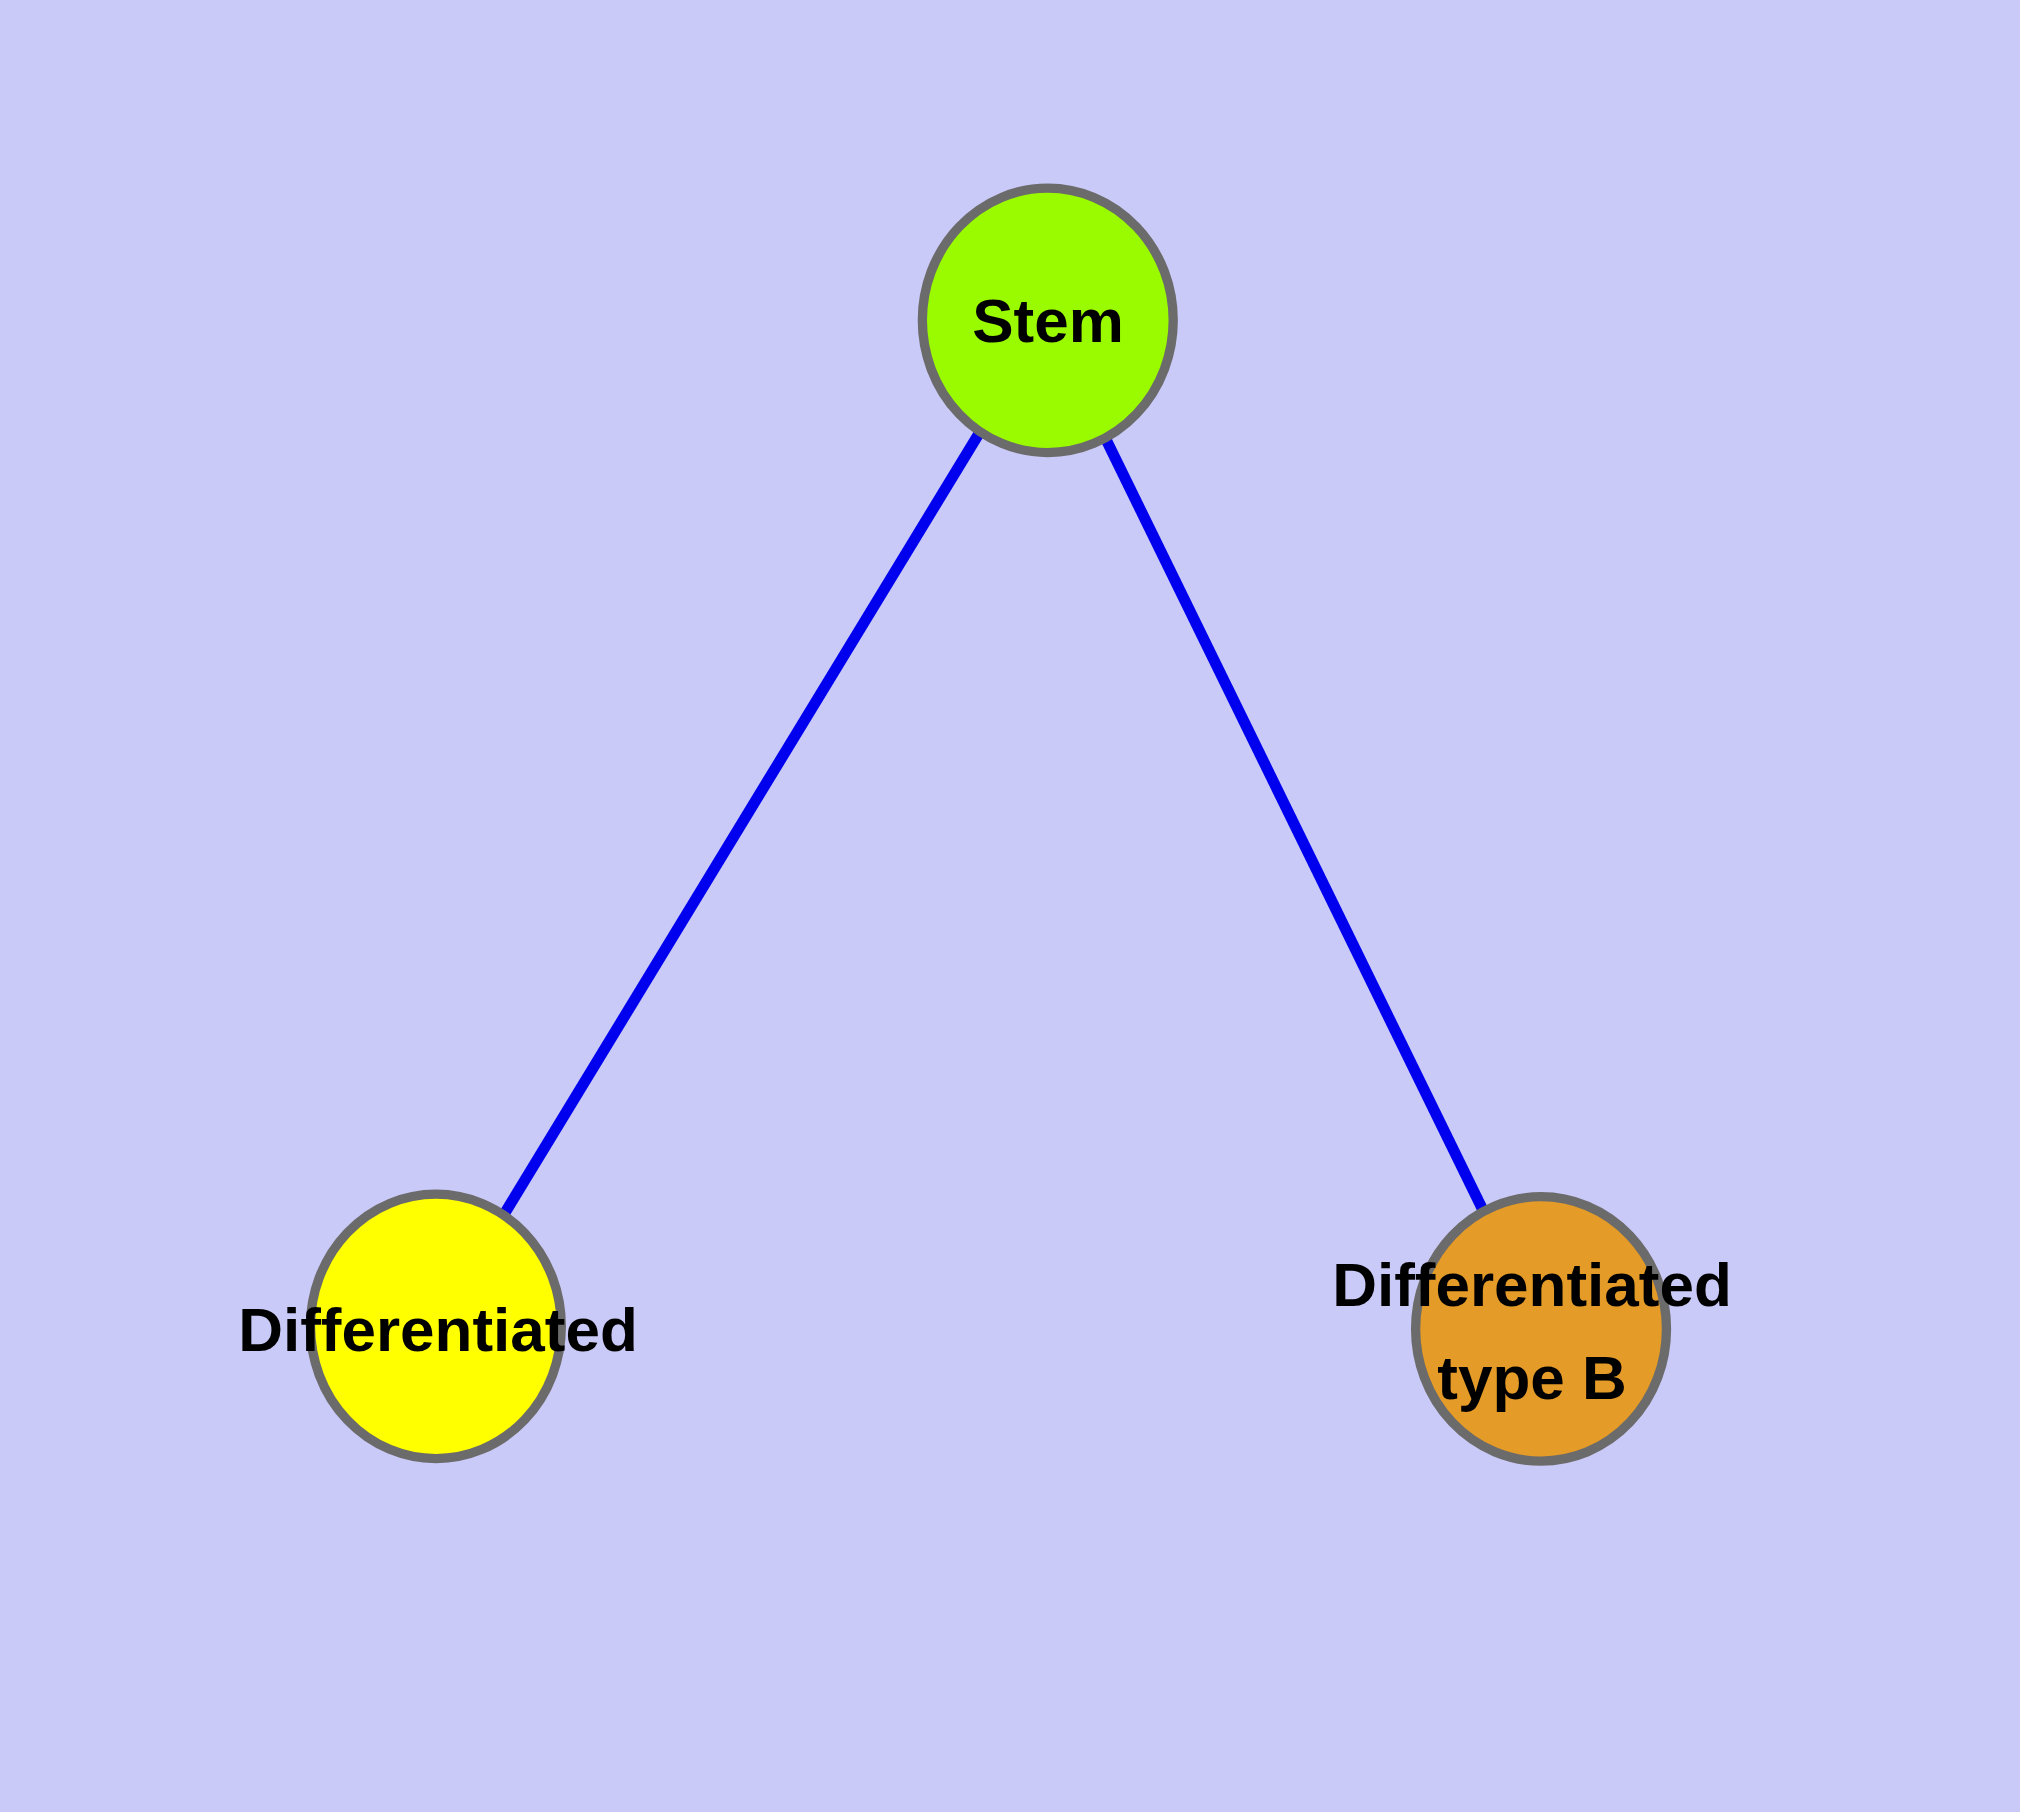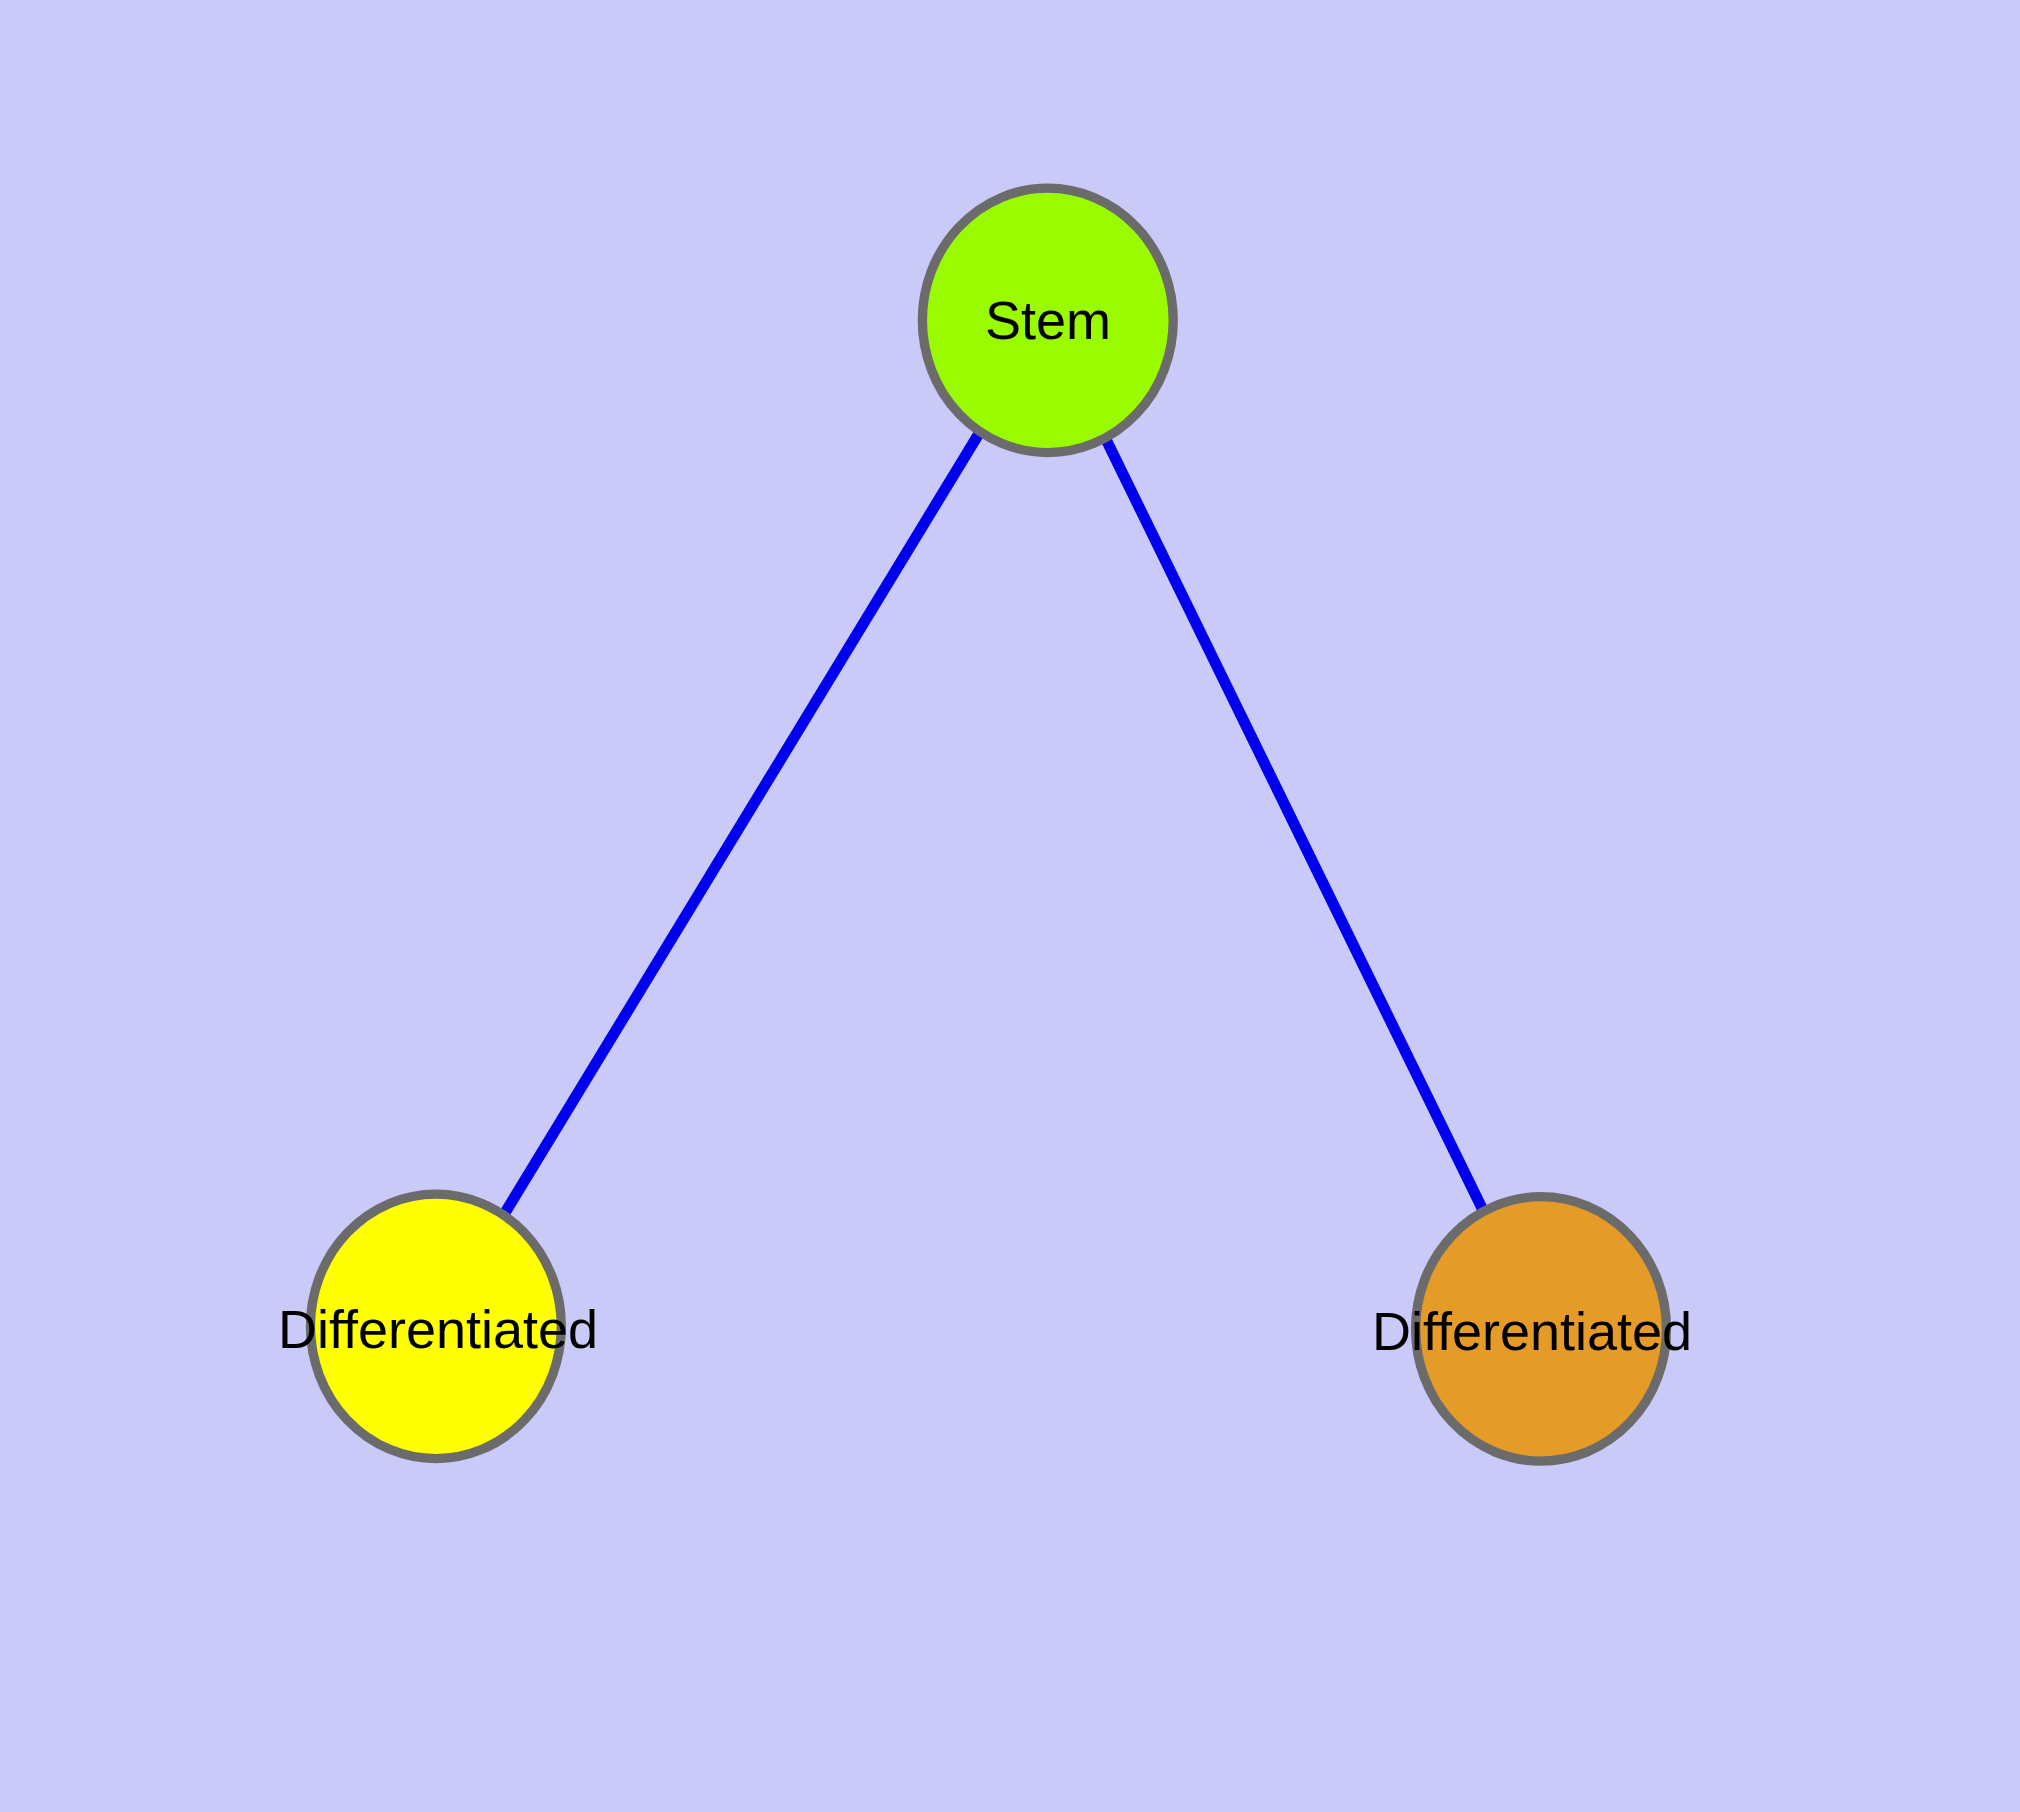--- a/index.html
+++ b/index.html
@@ -18,22 +18,22 @@
     position: absolute;
     left: 0;
     top: 0;
     width: 2021px;
     height: 1812px;
   }
   .node-label {
     position: absolute;
     transform: translate(-50%, -50%);
     color: #000000;
-    font-weight: normal;
-    font-size: 54px;
+    font-weight: bold;
+    font-size: 62px;
     line-height: 93px;
     text-align: center;
     white-space: nowrap;
     letter-spacing: 0px;
   }
 </style>
 </head>
 <body style="background: rgb(202, 202, 248);">
 
 <svg id="graph-svg" viewBox="0 0 2384 2138" xmlns="http://www.w3.org/2000/svg">
@@ -47,14 +47,15 @@
 </svg>
 
 <div class="node-label" style="left:1048px; top:320px;">Stem</div>
 
 <div class="node-label" style="left:438px; top:1329px;">
   <div>Differentiated</div>
 </div>
 
 <div class="node-label" style="left:1532px; top:1331px;">
   <div>Differentiated</div>
+  <div>type B</div>
 </div>
 
 
 </body></html>

